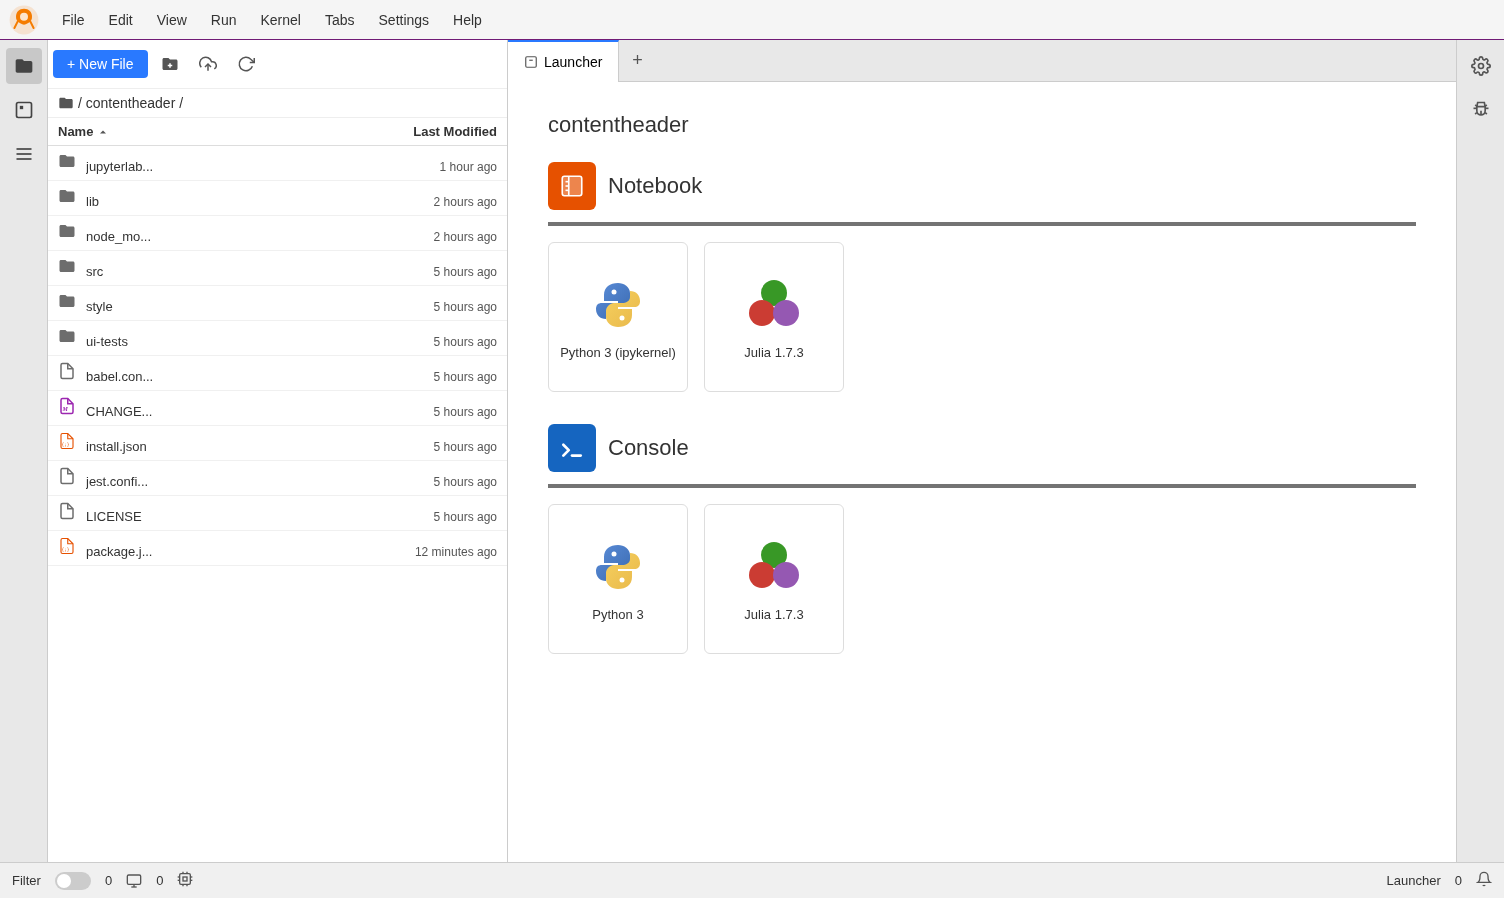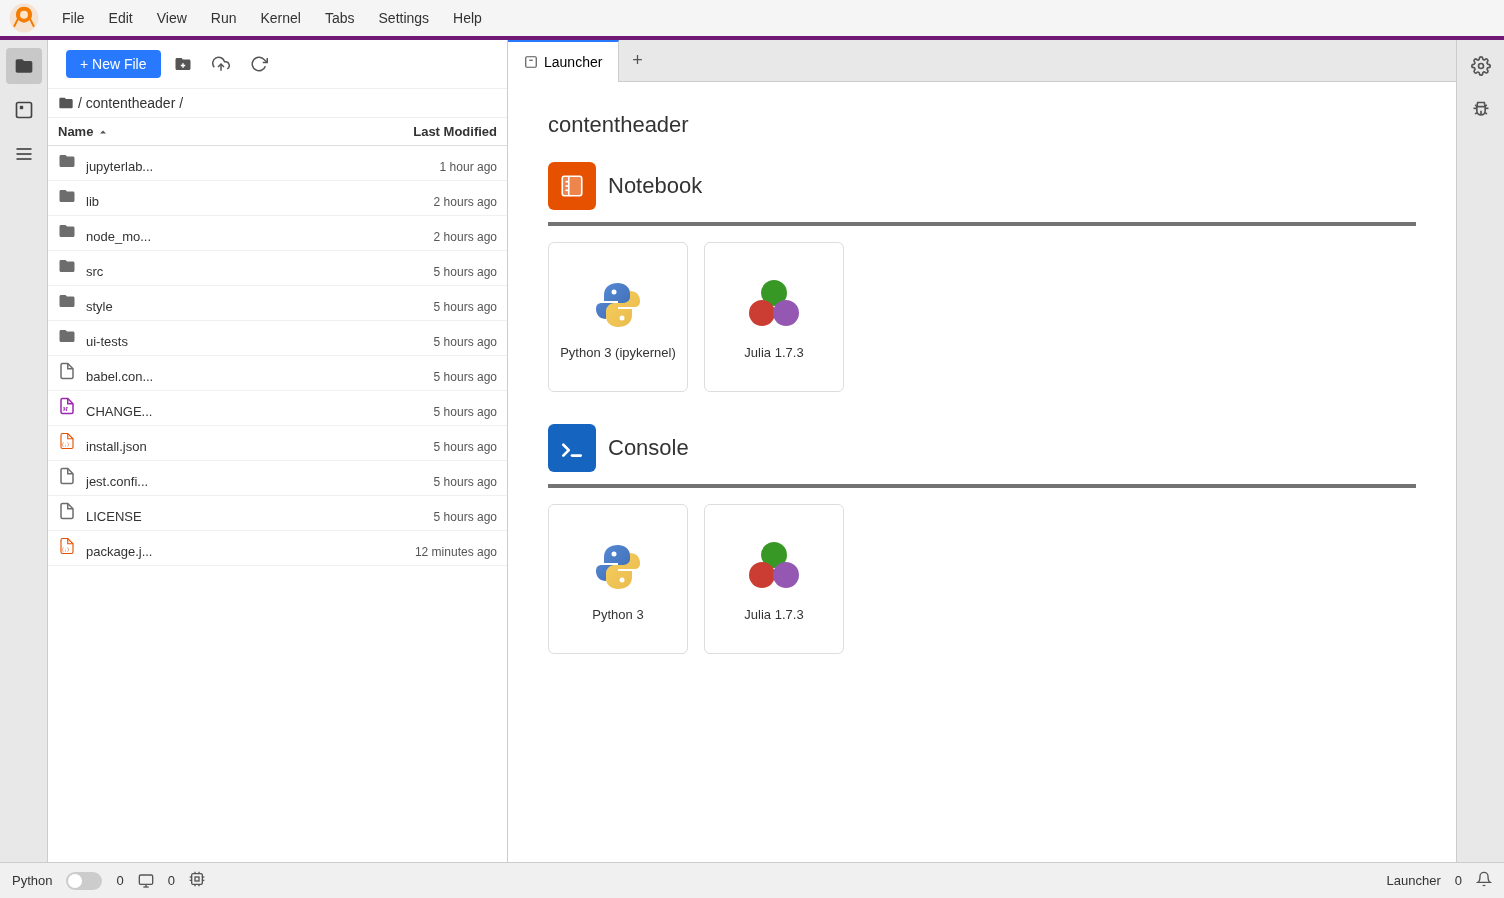--- a/index.html
+++ b/index.html
@@ -1,21 +1,21 @@
 <!DOCTYPE html>
 <html><head>
   <meta charset="utf-8">
   <style>
     * { box-sizing: border-box; margin: 0; padding: 0; }
     body { font-family: -apple-system, BlinkMacSystemFont, 'Segoe UI', sans-serif; font-size: 14px; background: #f0f0f0; width: 1504px; height: 898px; overflow: hidden; }
 
     
     .menu-bar {
       display: flex; align-items: center; height: 40px;
-      background: #f5f5f5; border-bottom: 4px solid #701a75;
+      background: #f5f5f5; border-bottom: 1px solid #701a75;
       padding: 0 8px; gap: 4px;
     }
     .menu-logo { width: 32px; height: 32px; margin-right: 8px; }
     .menu-item {
       padding: 4px 10px; cursor: pointer; border-radius: 3px;
       font-size: 14px; color: #333;
     }
 
     
     .main-layout { display: flex; height: calc(898px - 40px); }
@@ -34,21 +34,21 @@
     .activity-icon.active { background: #c8c8c8; }
 
     
     .file-panel {
       width: 460px; background: #fff; border-right: 1px solid #ccc;
       display: flex; flex-direction: column; overflow: hidden;
     }
 
     
     .file-toolbar {
-      display: flex; align-items: center; padding: 8px 18px; gap: 6px;
+      display: flex; align-items: center; padding: 8px 5px; gap: 6px;
       border-bottom: 1px solid #eee;
     }
     .btn-new-file {
       background: #2979ff; color: #fff; border: none; border-radius: 4px;
       padding: 6px 14px; font-size: 14px; cursor: pointer;
       display: flex; align-items: center; gap: 4px; font-weight: 500;
     }
     .toolbar-icon-btn {
       width: 32px; height: 32px; background: none; border: none;
       cursor: pointer; display: flex; align-items: center; justify-content: center;
@@ -486,21 +486,21 @@
             <line x1="19" y1="17" x2="17" y2="15"></line>
             <line x1="5" y1="6" x2="8" y2="8"></line>
             <line x1="19" y1="6" x2="16" y2="8"></line>
           </svg>
     </div>
   </div>
 
 </div>
 
 <div class="bottom-bar">
-  <span>Python</span>
+  <span>Filter</span>
   <div class="toggle-switch">
     <div class="toggle-knob"></div>
   </div>
   <span>0</span>
   <div style="display:flex;align-items:center;gap:2px;cursor:pointer;">
     <svg width="16" height="16" viewBox="0 0 24 24" fill="none" stroke="#555" stroke-width="2">
           <rect x="2" y="3" width="20" height="14" rx="2"></rect>
           <line x1="8" y1="21" x2="16" y2="21"></line>
           <line x1="12" y1="17" x2="12" y2="21"></line>
         </svg>

